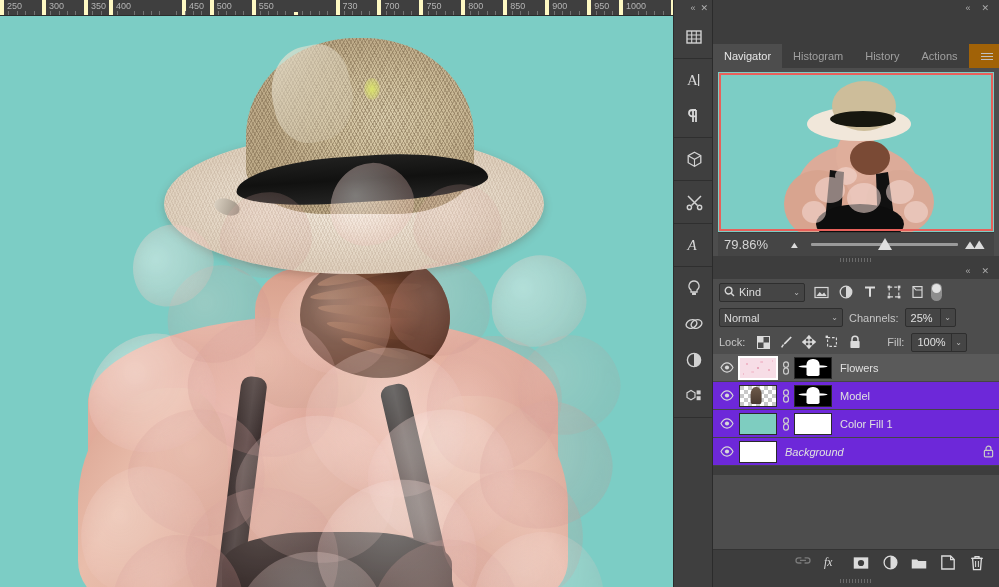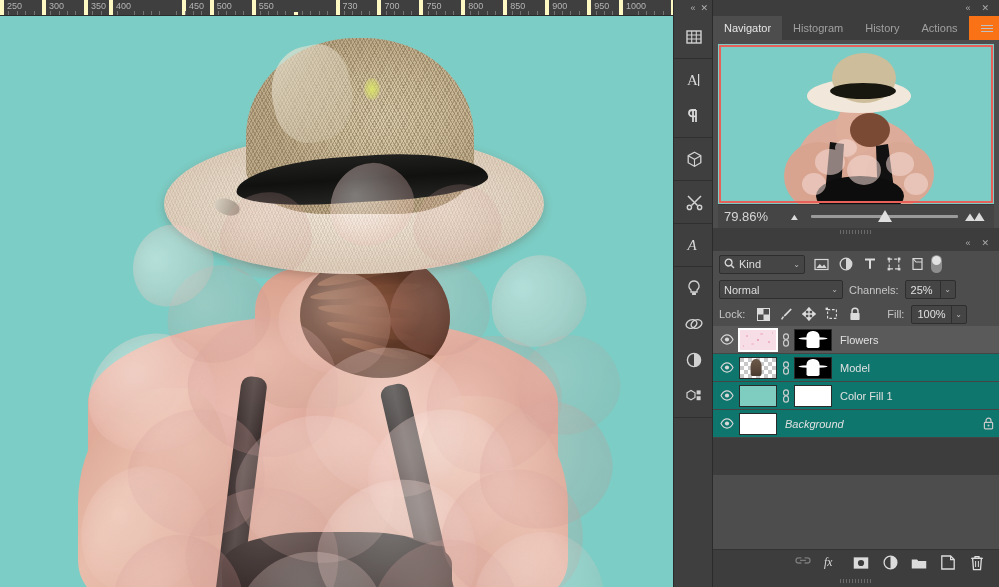--- a/index.html
+++ b/index.html
@@ -218,21 +218,21 @@
 
   .panel-ctrl-row {
     height: 16px; display: flex; align-items: center;
     justify-content: flex-end; gap: 11px; padding-right: 10px;
     background: #3d3d3d;
   }
   .panel-ctrl { font-size: 9px; color: #aaa; cursor: pointer; line-height: 1; }
 
   .tabbar {
     display: flex; align-items: stretch; height: 24px;
-    background: #f97316; position: relative;
+    background: #a16207; position: relative; margin-top: 28px;
   }
   .tab {
     padding: 0 11px; display: flex; align-items: center;
     font-size: 11px; color: #a0a0a0; cursor: pointer;
     background: #3d3d3d;
   }
   .tab.active { background: #4d4d4d; color: #e6e6e6; }
   .tabbar-menu {
     margin-left: auto; width: 24px; display: flex;
     align-items: center; justify-content: center; cursor: pointer;
@@ -329,21 +329,21 @@
     font-size: 8px; color: #bbb; cursor: pointer;
   }
 
   .lock-row {
     display: flex; align-items: center; height: 24px;
     padding: 0 6px; gap: 7px;
   }
   .lock-icons { display: flex; align-items: center; gap: 9px; margin-left: 4px; }
   .lic { width: 14px; height: 14px; display: flex; align-items: center; justify-content: center; cursor: pointer; }
 
-  .layer-list { background: #0f766e; }
+  .layer-list { background: #6d28d9; }
   .layer-row {
     display: flex; align-items: center; height: 28px;
     border-bottom: 1px solid #454545;
     padding-left: 2px; cursor: pointer;
   }
   .layer-row.selected { background: #5a5a5a; }
   .eye {
     width: 24px; display: flex; align-items: center; justify-content: center;
     cursor: pointer;
   }

